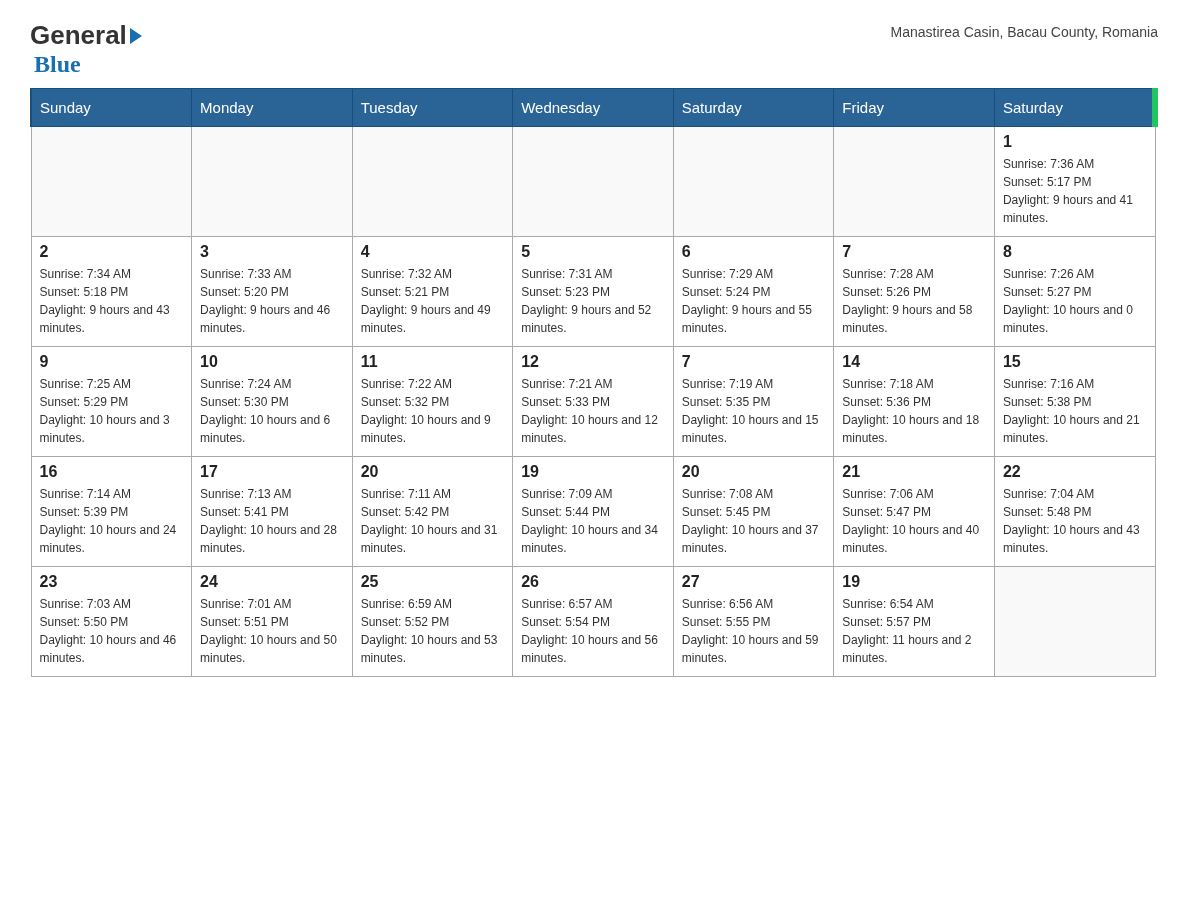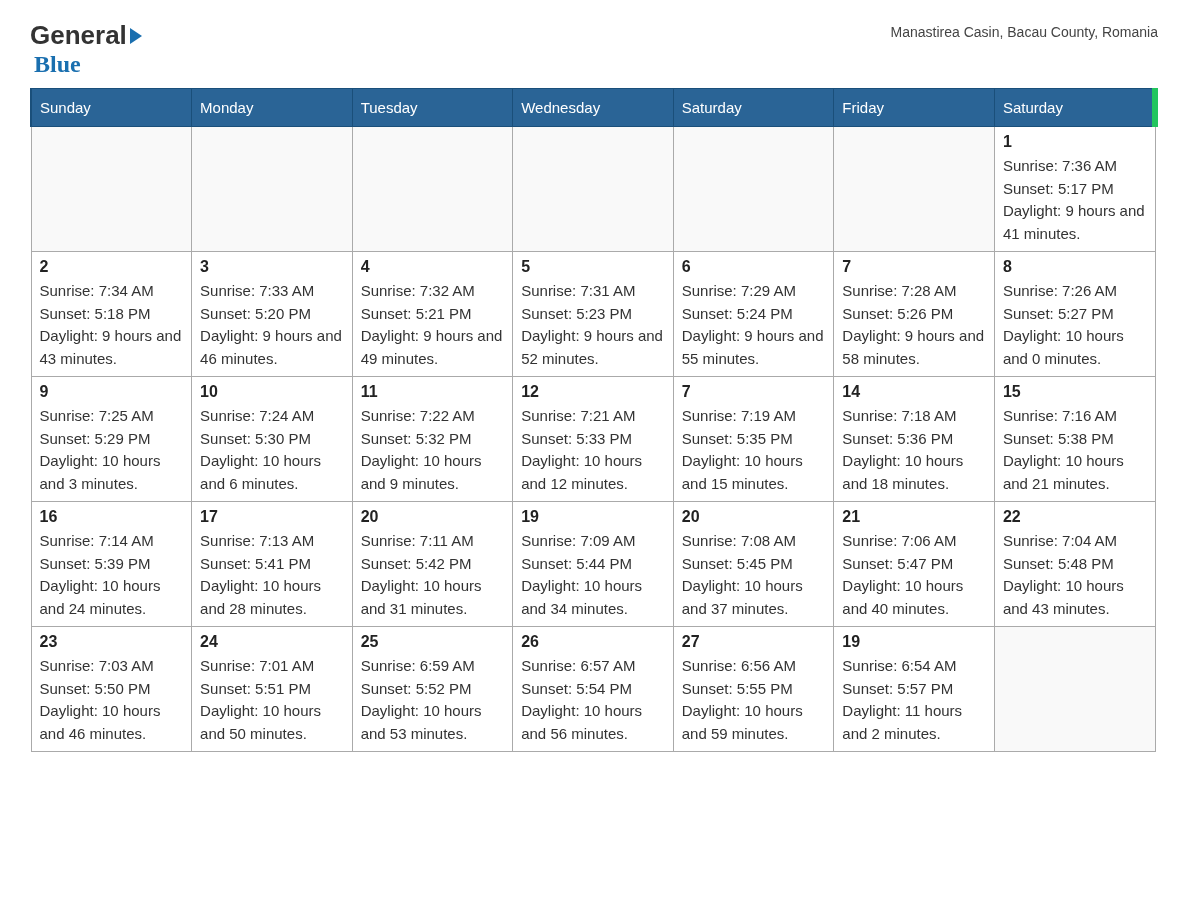--- a/index.html
+++ b/index.html
@@ -67,21 +67,21 @@
       color: #333;
     }
     .day-number {
       font-size: 16px;
       font-weight: bold;
       color: #222;
       display: block;
       margin-bottom: 4px;
     }
     .day-info {
-      font-size: 15px;
+      font-size: 12px;
       color: #333;
       line-height: 1.5;
     }
     .empty-cell {
       background-color: #f9f9f9;
     }
     tr.week-row td {
       height: 110px;
     }
     .header-row th:first-child { border-left: 2px solid #1a4f7a; }

